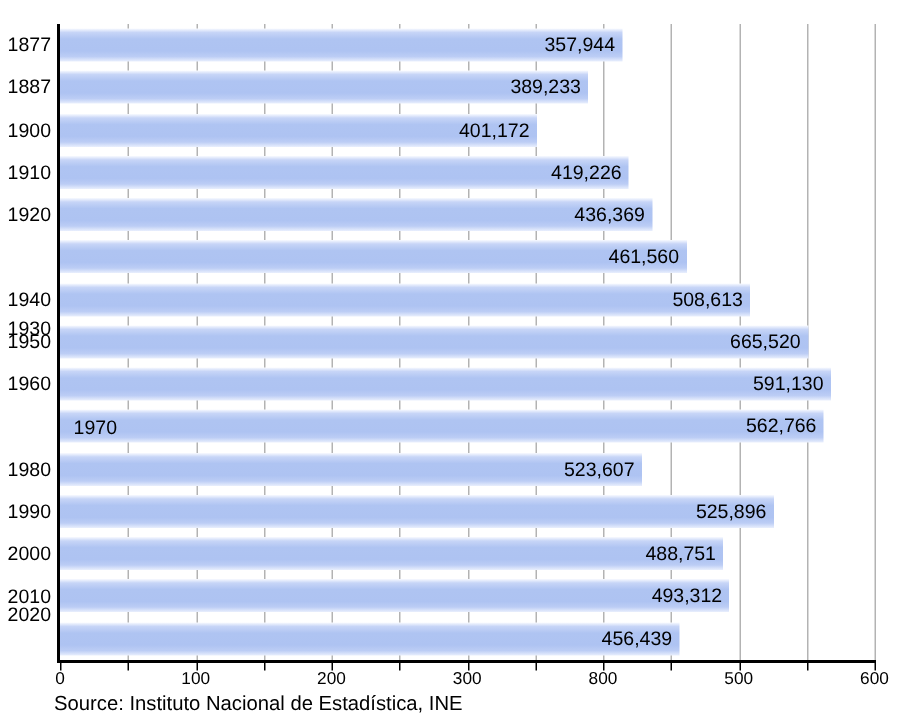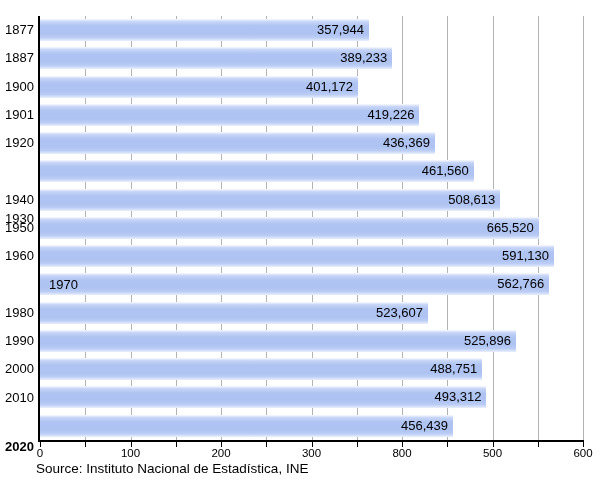--- a/index.html
+++ b/index.html
@@ -121,21 +121,21 @@
         <div class="gridline" style="left: 271.5px;"></div>
         <div class="gridline" style="left: 316.75px;"></div>
         <div class="gridline" style="left: 362px;"></div>
         <div class="gridline" style="left: 407.25px;"></div>
         <div class="gridline" style="left: 452.5px;"></div>
         <div class="gridline" style="left: 497.75px;"></div>
         <div class="gridline" style="left: 543px;"></div>
       </div>
     <div id="bars">
         <div class="bar-row" style="top: 0px; height: 28.2667px;">
-          <div class="bar" style="width: 329px;">
+          <div class="bar" style="width: 375px;">
             <span class="bar-value">357,944</span>
           </div>
         </div>
         <div class="bar-row" style="top: 28.2667px; height: 28.2667px;">
           <div class="bar" style="width: 352.256px;">
             <span class="bar-value">389,233</span>
           </div>
         </div>
         <div class="bar-row" style="top: 56.5333px; height: 28.2667px;">
           <div class="bar" style="width: 318px;">
@@ -146,21 +146,21 @@
           <div class="bar" style="width: 379.4px;">
             <span class="bar-value">419,226</span>
           </div>
         </div>
         <div class="bar-row" style="top: 113.067px; height: 28.2667px;">
           <div class="bar" style="width: 394.914px;">
             <span class="bar-value">436,369</span>
           </div>
         </div>
         <div class="bar-row" style="top: 141.333px; height: 28.2667px;">
-          <div class="bar" style="width: 417.712px; padding-left: 16px;">
+          <div class="bar" style="width: 417.712px;">
             <span class="bar-value">461,560</span>
           </div>
         </div>
         <div class="bar-row" style="top: 169.6px; height: 28.2667px;">
           <div class="bar" style="width: 460.295px;">
             <span class="bar-value">508,613</span>
           </div>
         </div>
         <div class="bar-row" style="top: 197.867px; height: 28.2667px;">
           <div class="bar" style="width: 498.72px;">
@@ -203,32 +203,32 @@
           </div>
         </div>
       </div>
   </div>
   <div class="axis-y-line"></div>
   <div class="axis-x-line"></div>
   <div id="yLabels">
       <div class="year-label" style="top: 22.1333px;">1877</div>
       <div class="year-label" style="top: 50.4px;">1887</div>
       <div class="year-label" style="top: 78.6667px;">1900</div>
-      <div class="year-label" style="top: 106.933px;">1901</div>
+      <div class="year-label" style="top: 106.933px;">1910</div>
       <div class="year-label" style="top: 135.2px;">1920</div>
       <div class="year-label" style="top: 163.467px; margin-top: 48px;">1930</div>
       <div class="year-label" style="top: 191.733px;">1940</div>
       <div class="year-label" style="top: 220px;">1950</div>
       <div class="year-label" style="top: 248.267px;">1960</div>
       <div class="year-label" style="top: 276.533px; padding-left: 44px;">1970</div>
       <div class="year-label" style="top: 304.8px;">1980</div>
       <div class="year-label" style="top: 333.067px;">1990</div>
       <div class="year-label" style="top: 361.333px;">2000</div>
       <div class="year-label" style="top: 389.6px;">2010</div>
-      <div class="year-label" style="top: 439px; font-weight: bold;">2020</div>
+      <div class="year-label" style="top: 402px;">2020</div>
     </div>
   <div id="xTicks">
       <div class="x-tick" style="left: 40px;"></div>
       <div class="x-tick" style="left: 85.25px;"></div>
       <div class="x-tick" style="left: 130.5px;"></div>
       <div class="x-tick" style="left: 175.75px;"></div>
       <div class="x-tick" style="left: 221px;"></div>
       <div class="x-tick" style="left: 266.25px;"></div>
       <div class="x-tick" style="left: 311.5px;"></div>
       <div class="x-tick" style="left: 356.75px;"></div>

